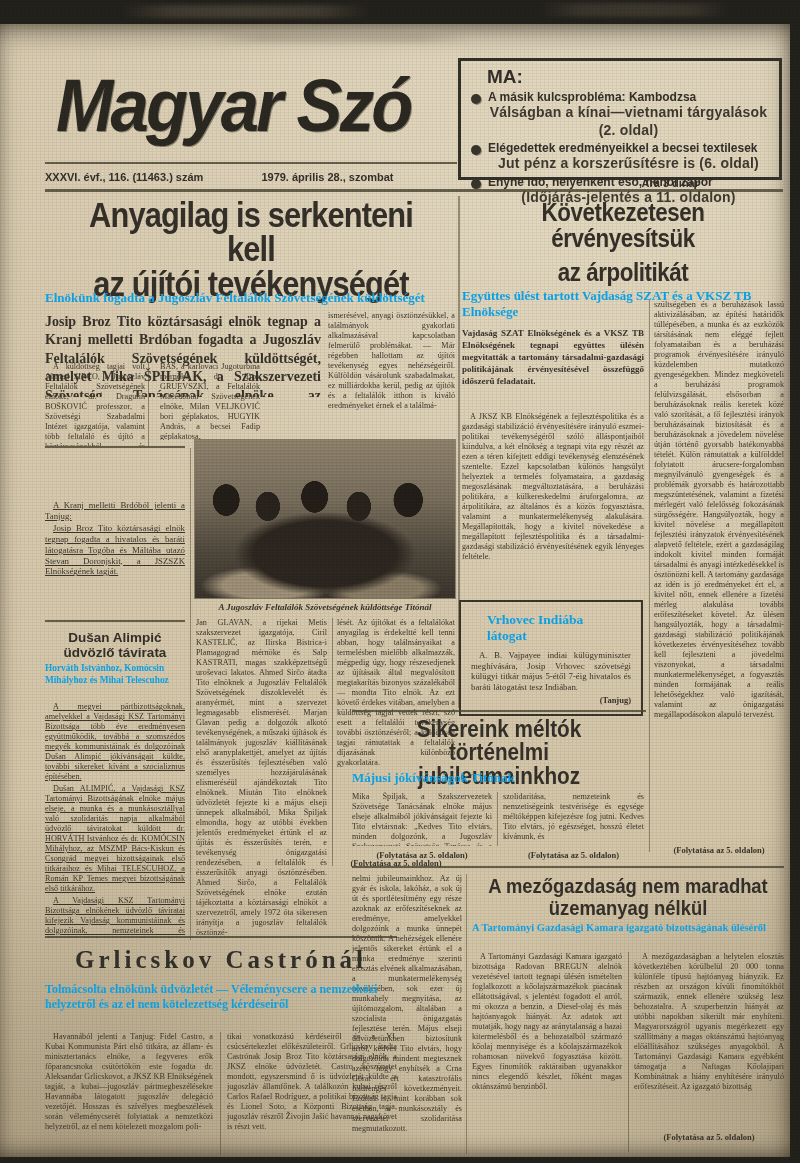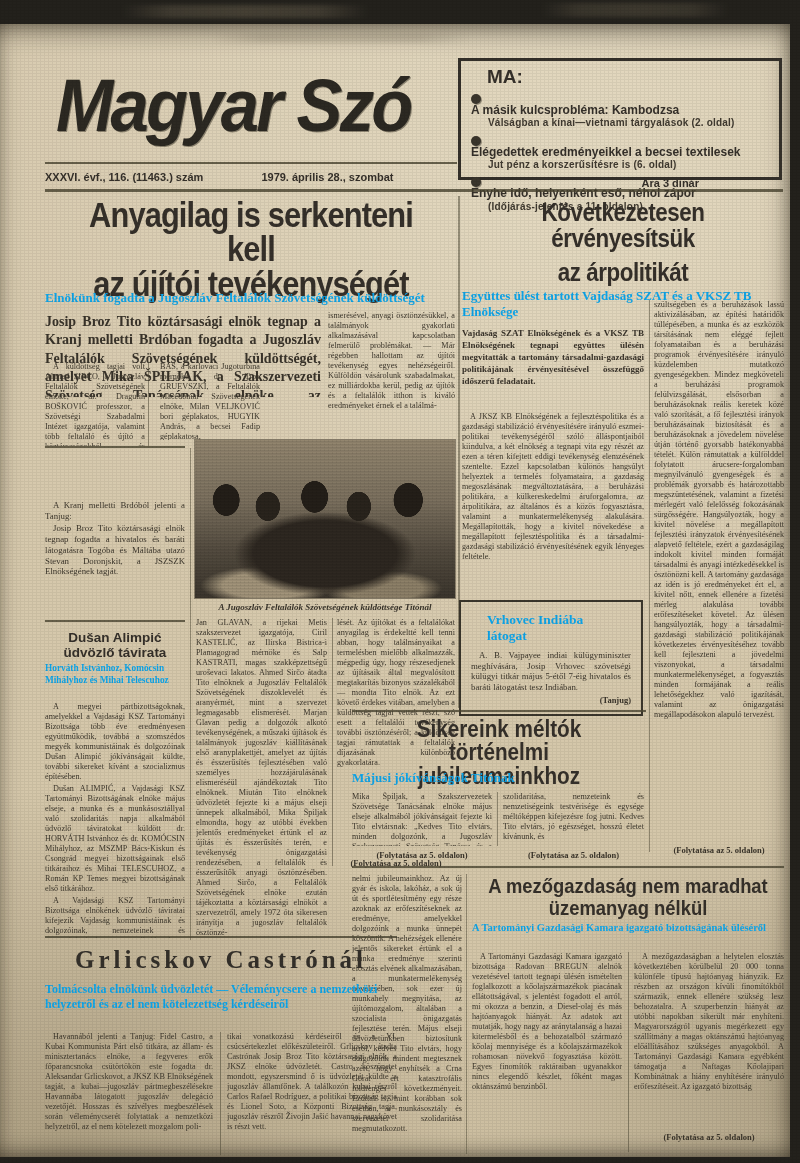--- a/index.html
+++ b/index.html
@@ -20,37 +20,37 @@
   #grain{position:absolute;inset:0;opacity:.05;pointer-events:none;
     background:repeating-linear-gradient(0deg,#000 0 1px,transparent 1px 3px),
                repeating-linear-gradient(90deg,#000 0 1px,transparent 1px 4px);}
   .smudge{position:absolute;filter:blur(2px);opacity:.4;background:linear-gradient(90deg,transparent,#6b6250 20%,#7a705a 50%,#6b6250 80%,transparent);}
   
   .hr{background:#49432f;height:2px;opacity:.8;}
   .vr{background:#55503c;width:1px;opacity:.55;}
   .hl{font-family:"Liberation Sans",sans-serif;font-weight:bold;color:#35302a;text-align:center;}
   .cond{transform:scaleX(.88);transform-origin:center;}
   .bt{font-size:8.2px;line-height:1.22;color:#3d372c;text-align:justify;overflow:hidden;text-indent:8px;}
-  .bt p{margin:0 0 2px;text-indent:8px;}
+  .bt p{margin:0 0 2px;text-indent:8px;text-decoration:underline;}
   .noind{text-indent:0;}
   .lead{font-weight:bold;font-size:14px;line-height:1.32;color:#39332a;text-align:justify;overflow:hidden;}
   .cont{font-weight:bold;font-size:8.5px;color:#3a342a;text-align:center;font-family:"Liberation Serif",serif;}
   .subhead{font-weight:bold;color:#0ea5e9;text-align:left;font-family:Liberation Serif, serif;}
   
   #masthead{left:56px;top:50px;width:400px;height:110px;display:flex;align-items:center;}
   #masthead span{font-family:"Liberation Sans",sans-serif;font-weight:bold;font-style:italic;
     font-size:74px;letter-spacing:-3px;color:#2c2922;transform:scaleX(.93);transform-origin:left center;
     text-shadow:1px 1px 0 rgba(40,35,25,.45);white-space:nowrap;}
   
   #ma-box{left:458px;top:58px;width:324px;height:122px;border:3px solid #34302a;padding:5px 10px 4px;box-sizing:border-box;color:#35302a;}
   .ma-title{font-family:"Liberation Sans",sans-serif;font-weight:bold;font-size:19px;margin-left:16px;}
-  .ma-item{display:flex;margin-top:3px;flex-direction:column;}
+  .ma-item{display:flex;gap:7px;margin-top:3px;}
   .bullet{width:10px;height:10px;border-radius:50%;background:#3a352c;flex:none;margin-top:3px;box-shadow:1px 1px 0 rgba(40,35,25,.4);}
   .ma-head{font-family:"Liberation Sans",sans-serif;font-weight:bold;font-size:12px;line-height:1.1;}
-  .ma-sub{font-family:"Liberation Sans",sans-serif;font-weight:bold;font-size:10px;line-height:1.25;margin:0 0 1px 17px;letter-spacing:.2px;color:#403a30;}
+  .ma-sub{font-family:"Liberation Sans",sans-serif;font-weight:bold;font-size:14px;line-height:1.25;margin:0 0 1px 17px;letter-spacing:.2px;color:#403a30;text-align:center;}
   
   #dateline{left:45px;top:166px;width:738px;height:21px;display:flex;align-items:center;
     font-family:"Liberation Sans",sans-serif;font-weight:bold;font-size:11px;color:#35302a;}
   
   #photo{left:195px;top:440px;width:260px;height:158px;overflow:hidden;
     background:
       radial-gradient(22px 26px at 12% 38%, #241f19 60%, transparent 62%),
       radial-gradient(20px 24px at 28% 42%, #2a241d 60%, transparent 62%),
       radial-gradient(22px 26px at 46% 36%, #241f19 60%, transparent 62%),
       radial-gradient(20px 24px at 63% 42%, #2a241d 60%, transparent 62%),

